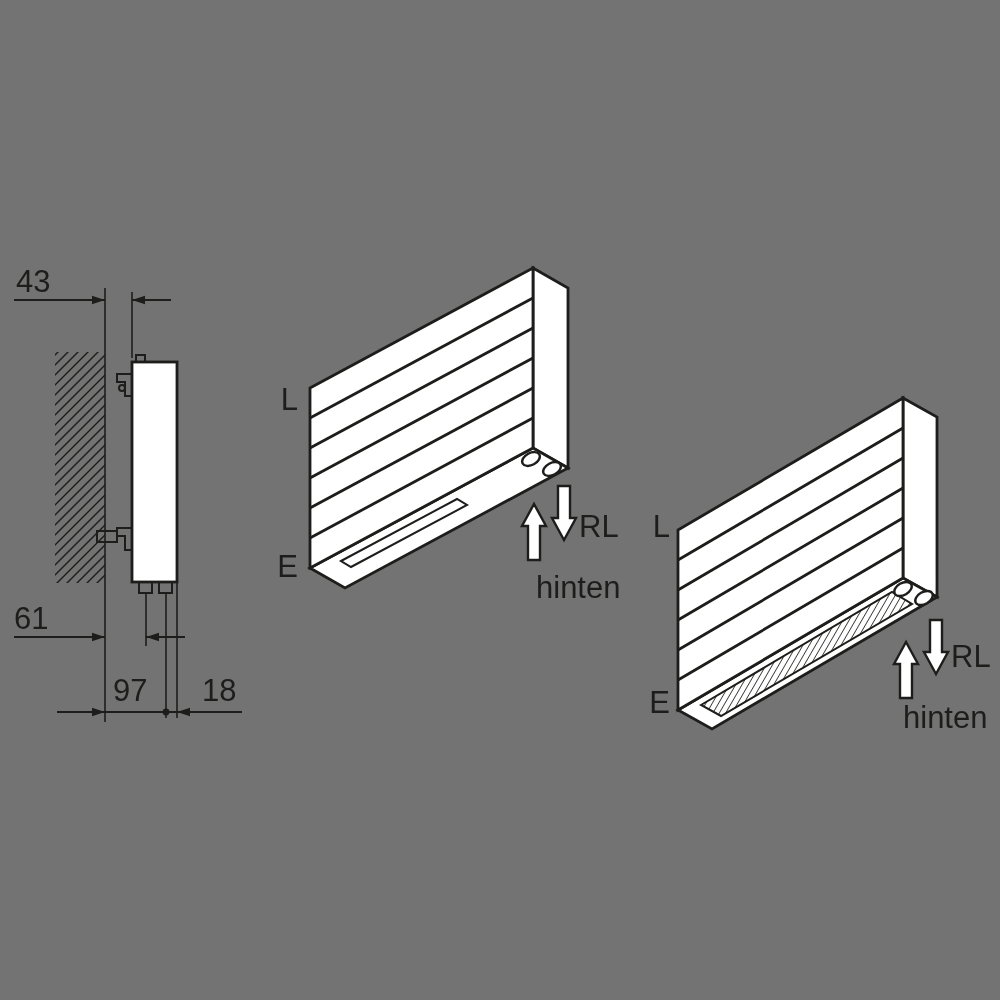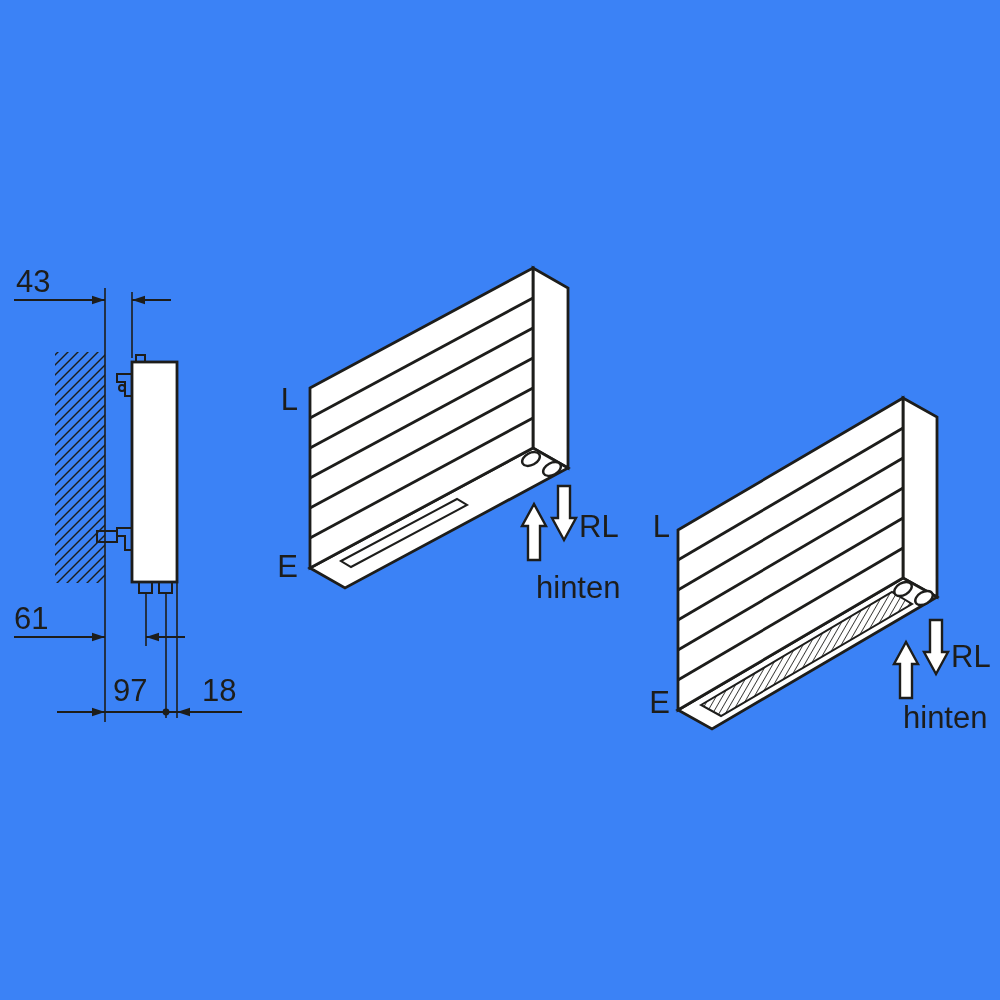--- a/index.html
+++ b/index.html
@@ -1,20 +1,20 @@
 <!DOCTYPE html>
 <html><head>
 <meta charset="utf-8">
 <style>
   html, body { margin: 0; padding: 0; background: #ffffff; }
   .canvas {
     position: relative;
     width: 1000px;
     height: 1000px;
-    background: #3b82f6;
+    background: #737373;
     font-family: "Liberation Sans", sans-serif;
   }
   svg { display: block; }
   .outline { fill: #ffffff; stroke: #1d1d1b; stroke-width: 2.8; stroke-linejoin: miter; }
   .thin    { fill: none;    stroke: #1d1d1b; stroke-width: 2;   }
   .dimline { fill: none;    stroke: #1d1d1b; stroke-width: 1.8; }
   .extline { fill: none;    stroke: #1d1d1b; stroke-width: 1.6; }
   .arrowhead { fill: #1d1d1b; stroke: none; }
   .hollow-arrow { fill: #ffffff; stroke: #1d1d1b; stroke-width: 2.4; stroke-linejoin: miter; }
   .ring { fill: #ffffff; stroke: #1d1d1b; stroke-width: 2.4; }

